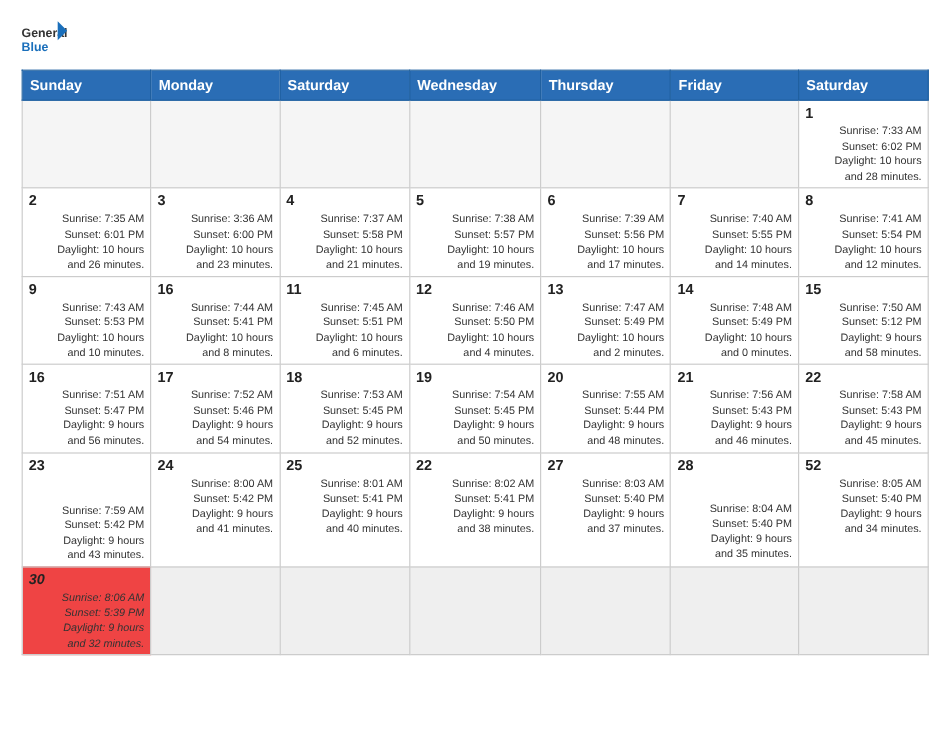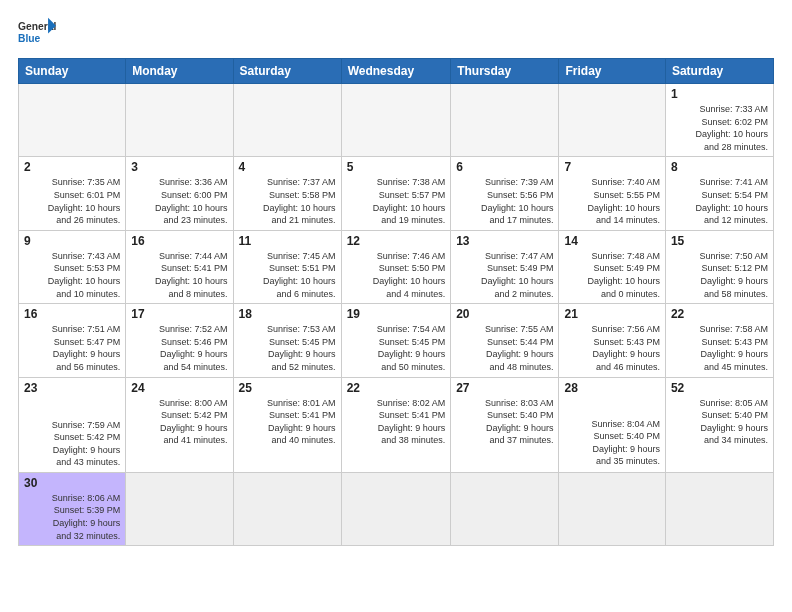--- a/index.html
+++ b/index.html
@@ -332,21 +332,21 @@
           </td>
           <td>
             <span class="day-number">52</span>
             <div class="day-info" style="white-space: pre-line;">Sunrise: 8:05 AM
 Sunset: 5:40 PM
 Daylight: 9 hours
 and 34 minutes.</div>
           </td>
         </tr>
         <tr class="last-row">
-          <td style="background: #c4b5fd;">
+          <td style="background: #ef4444; font-style: italic;">
             <span class="day-number">30</span>
             <div class="day-info" style="white-space: pre-line;">Sunrise: 8:06 AM
 Sunset: 5:39 PM
 Daylight: 9 hours
 and 32 minutes.</div>
           </td>
           <td class="empty" style="background: rgb(239, 239, 239);"></td>
           <td class="empty" style="background: rgb(239, 239, 239);"></td>
           <td class="empty" style="background: rgb(239, 239, 239);"></td>
           <td class="empty" style="background: rgb(239, 239, 239);"></td>

